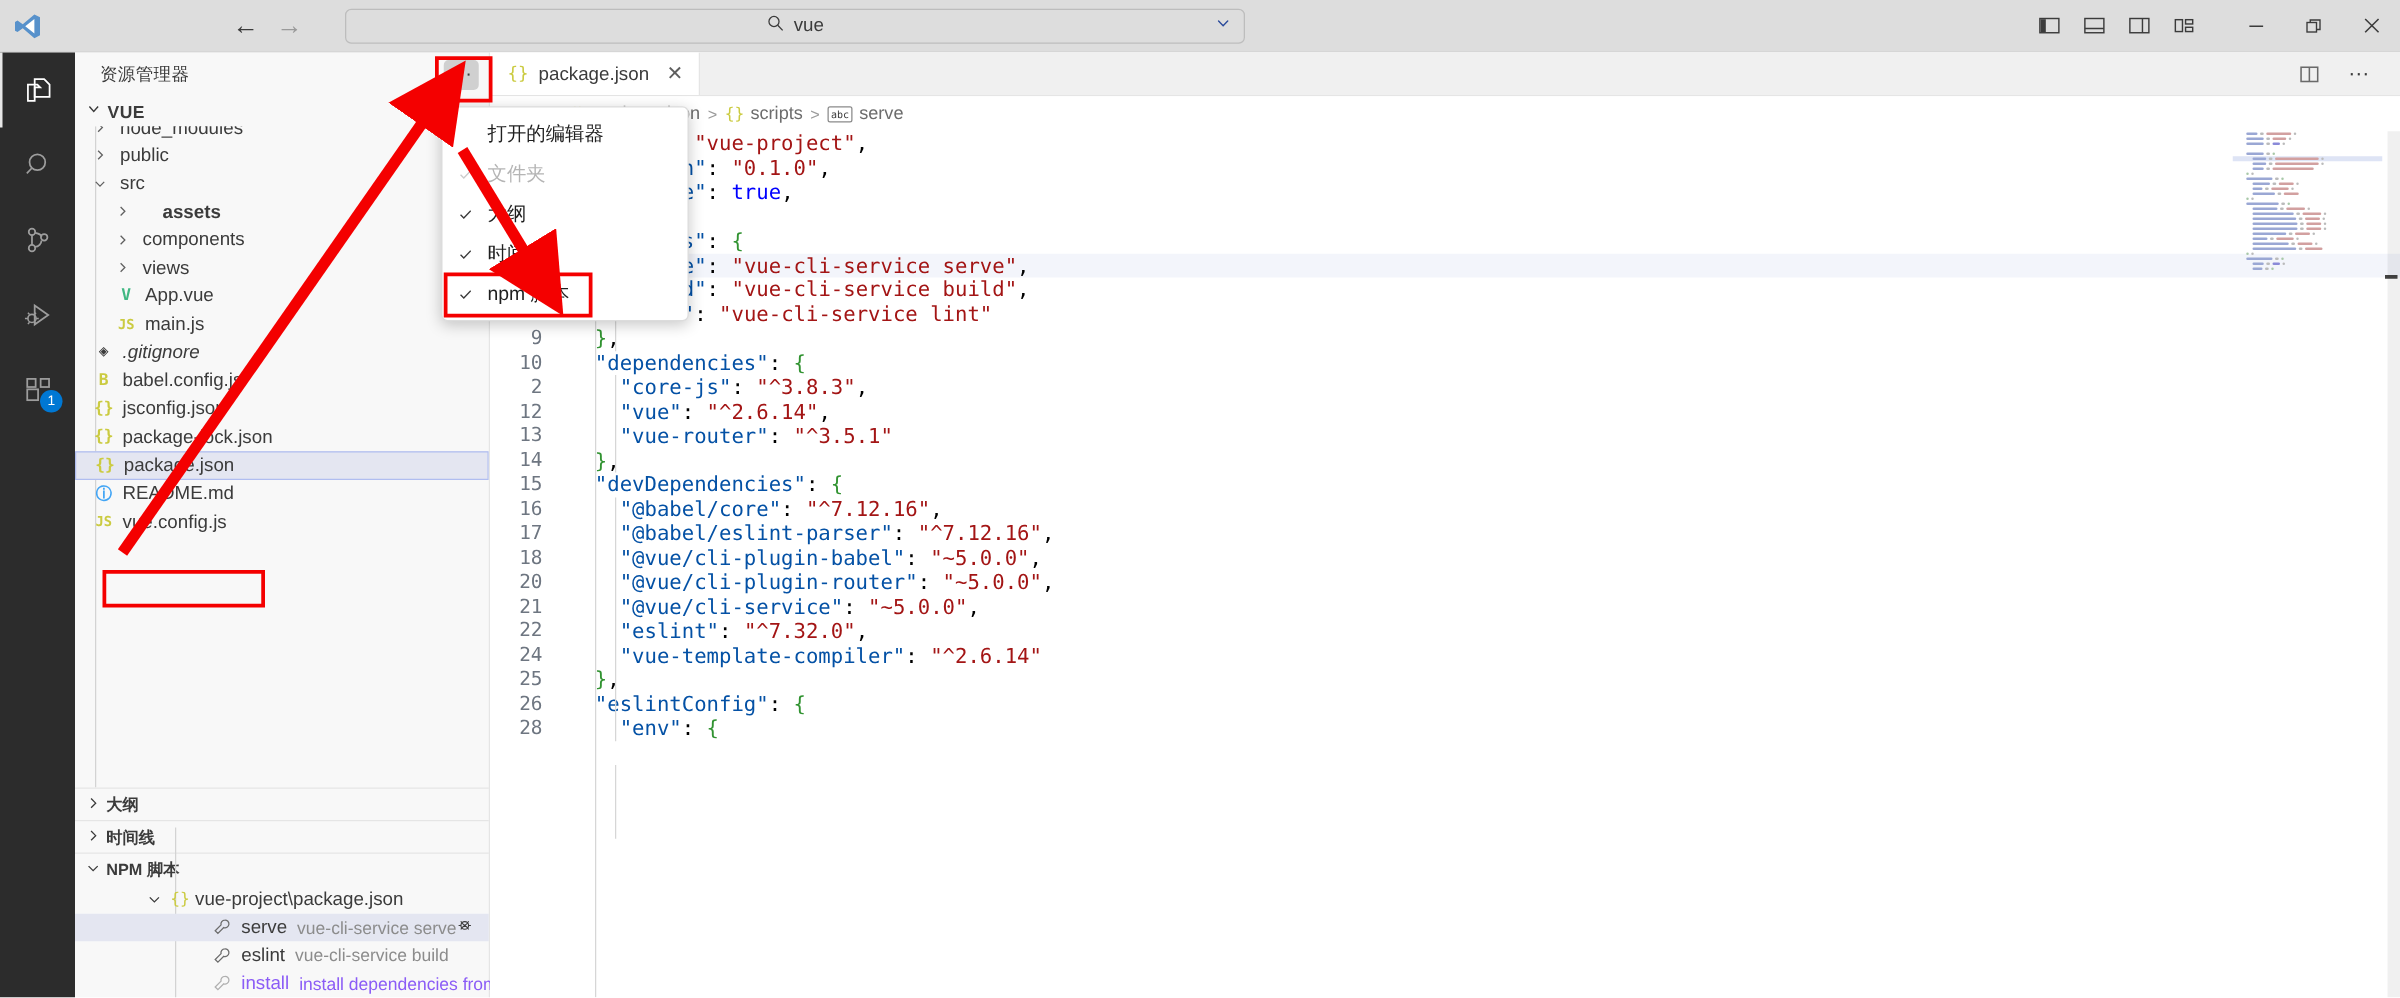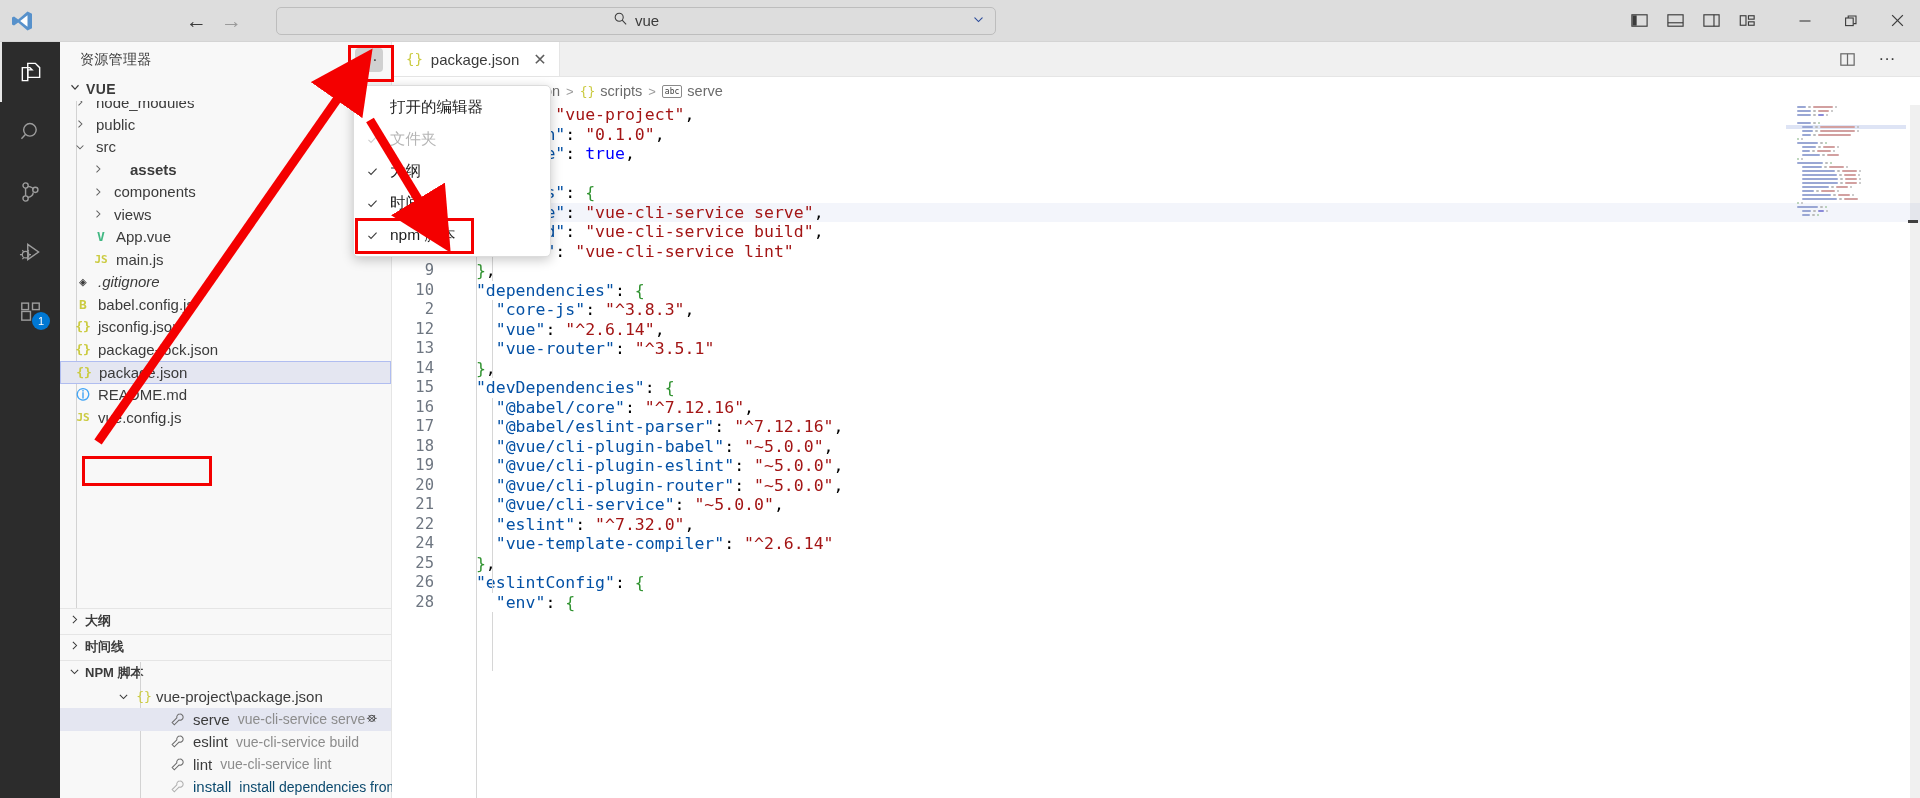--- a/index.html
+++ b/index.html
@@ -100,21 +100,21 @@
     border-top: 1px solid #e5e5e5; font-size: 13px; font-weight: bold; color: #3b3b3b;
     flex: none; cursor: pointer;
   }
   .npm-body { flex: none; }
   .npm-row {
     height: 22.5px; display: flex; align-items: center; font-size: 15px; color: #3b3b3b;
     white-space: nowrap; cursor: pointer; position: relative;
   }
   .npm-row.hovered { background: #e4e6f1; }
   .npm-row .detail { color: #8c8c8c; font-size: 14px; margin-left: 8px; }
-  .npm-row.dim, .npm-row.dim .detail { color: #0c4a6e; }
+  .npm-row.dim, .npm-row.dim .detail { color: #8b5cf6; }
   .npm-actions { margin-left: auto; display: flex; align-items: center; gap: 8px; padding-right: 24px; }
 
   
   .editor-area {
     position: absolute; top: 42px; left: 392px; right: 0; height: 756px; background: #ffffff;
   }
   .tabsbar {
     height: 35px; background: #f0f0f0; display: flex; align-items: stretch;
     border-bottom: 1px solid #e5e5e5;
   }
@@ -472,29 +472,20 @@
             </span>
           </div>
           <div class="npm-row" style="padding-left: 110px;">
             <span style="margin-right:8px;display:inline-flex;">
               <svg width="15" height="15" viewBox="0 0 16 16">
                 <path d="M10.5 2.2a3.3 3.3 0 0 0-3.2 4.1L2.3 11.3l2.3 2.3 5-5a3.3 3.3 0 1 0 .9-6.4z" fill="none" stroke="#6c6c6c" stroke-width="1.1"></path>
               </svg>
             </span>
             <span>eslint</span>
             <span class="detail">vue-cli-service build</span>
-          </div>
-          <div class="npm-row" style="padding-left: 110px;">
-            <span style="margin-right:8px;display:inline-flex;">
-              <svg width="15" height="15" viewBox="0 0 16 16">
-                <path d="M10.5 2.2a3.3 3.3 0 0 0-3.2 4.1L2.3 11.3l2.3 2.3 5-5a3.3 3.3 0 1 0 .9-6.4z" fill="none" stroke="#6c6c6c" stroke-width="1.1"></path>
-              </svg>
-            </span>
-            <span>lint</span>
-            <span class="detail">vue-cli-service lint</span>
           </div>
           <div class="npm-row dim" style="padding-left: 110px;">
             <span style="margin-right:8px;display:inline-flex;">
               <svg width="15" height="15" viewBox="0 0 16 16">
                 <path d="M10.5 2.2a3.3 3.3 0 0 0-3.2 4.1L2.3 11.3l2.3 2.3 5-5a3.3 3.3 0 1 0 .9-6.4z" fill="none" stroke="#b0b0b0" stroke-width="1.1"></path>
               </svg>
             </span>
             <span>install</span>
             <span class="detail">install dependencies from ...</span>
           </div>
@@ -607,24 +598,20 @@
           </div>
           <div class="cline">
             <span class="lnum">17</span>
             <span class="ctext">    <span class="tk-key">"@babel/eslint-parser"</span><span class="tk-punc">: </span><span class="tk-str">"^7.12.16"</span><span class="tk-punc">,</span></span>
           </div>
           <div class="cline">
             <span class="lnum">18</span>
             <span class="ctext">    <span class="tk-key">"@vue/cli-plugin-babel"</span><span class="tk-punc">: </span><span class="tk-str">"~5.0.0"</span><span class="tk-punc">,</span></span>
           </div>
           <div class="cline">
-            <span class="lnum">19</span>
-            <span class="ctext">    <span class="tk-key">"@vue/cli-plugin-eslint"</span><span class="tk-punc">: </span><span class="tk-str">"~5.0.0"</span><span class="tk-punc">,</span></span>
-          </div>
-          <div class="cline">
             <span class="lnum">20</span>
             <span class="ctext">    <span class="tk-key">"@vue/cli-plugin-router"</span><span class="tk-punc">: </span><span class="tk-str">"~5.0.0"</span><span class="tk-punc">,</span></span>
           </div>
           <div class="cline">
             <span class="lnum">21</span>
             <span class="ctext">    <span class="tk-key">"@vue/cli-service"</span><span class="tk-punc">: </span><span class="tk-str">"~5.0.0"</span><span class="tk-punc">,</span></span>
           </div>
           <div class="cline">
             <span class="lnum">22</span>
             <span class="ctext">    <span class="tk-key">"eslint"</span><span class="tk-punc">: </span><span class="tk-str">"^7.32.0"</span><span class="tk-punc">,</span></span>

